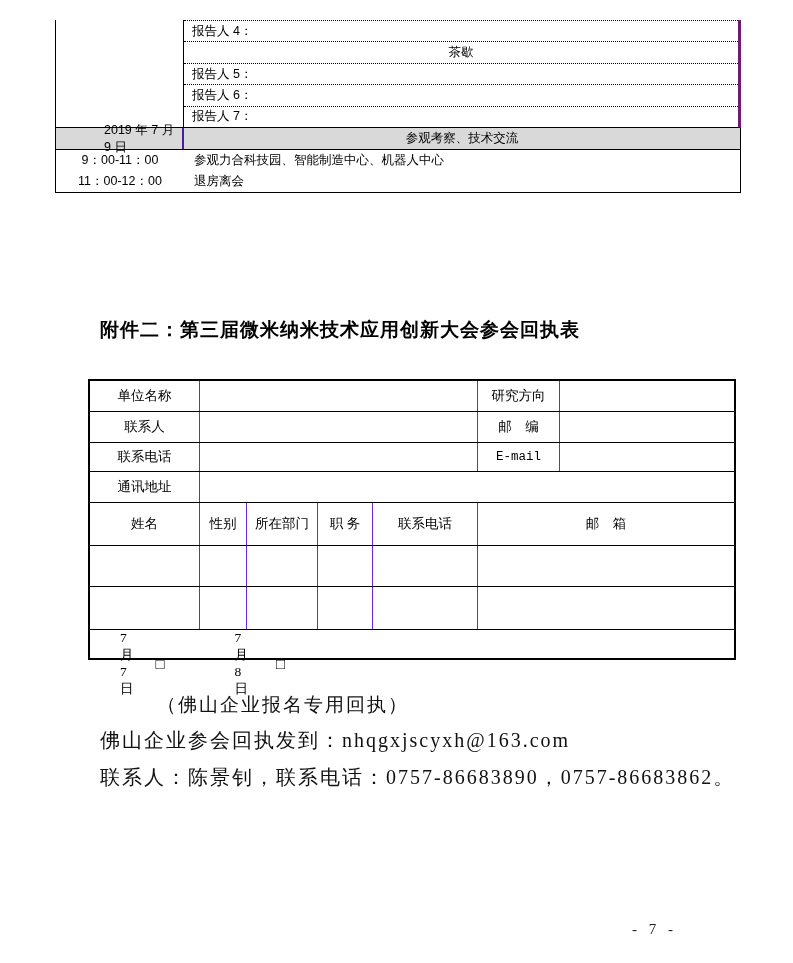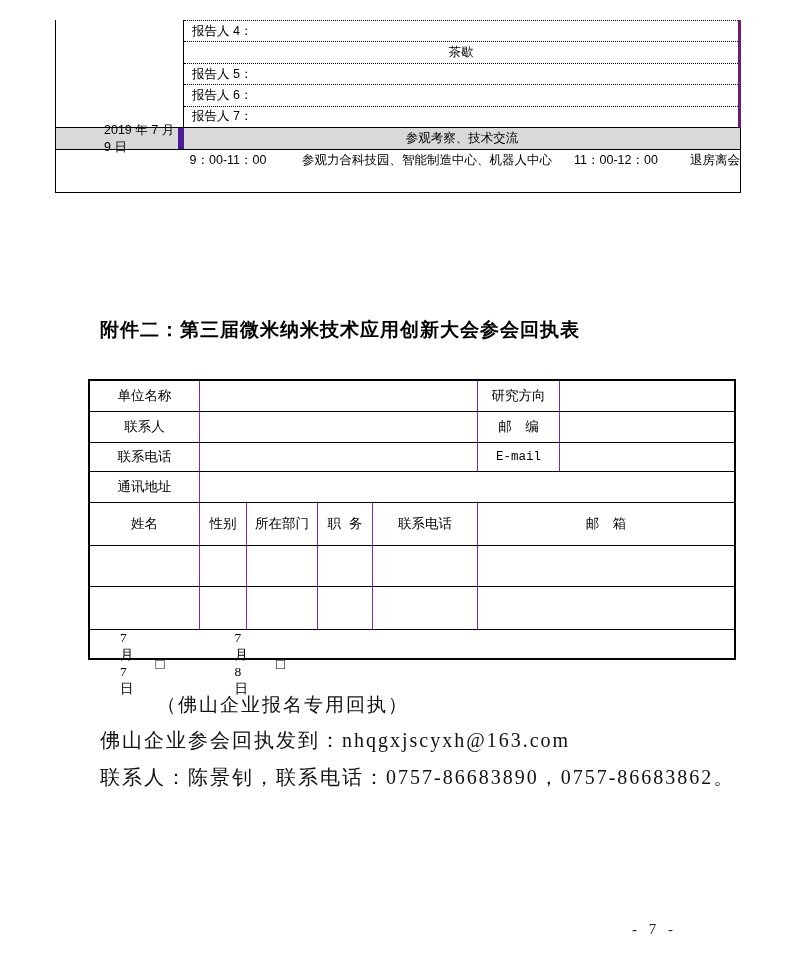--- a/index.html
+++ b/index.html
@@ -48,35 +48,35 @@
   .sched-gray {
     display: flex;
     height: 22px;
     background: #d9d9d9;
     border-left: 1px solid #000;
     border-right: 1px solid #000;
     border-bottom: 1px solid #000;
   }
   .gray-date {
     width: 128px;
-    border-right: 6px solid #4c1d95;
+    border-right: 2px solid #4c1d95;
     display: flex; align-items: center; justify-content: center; padding-left: 48px;
   }
   .gray-activity {
     flex: 1;
     display: flex; align-items: center; justify-content: center;
   }
   .sched-bottom {
     height: 43px;
     border-left: 1px solid #000;
     border-right: 1px solid #000;
     border-bottom: 1px solid #000;
     display: flex;
-    flex-direction: row;
-    justify-content: flex-end;
+    flex-direction: column;
+    justify-content: center;
   }
   .time-row { display: flex; height: 21px; align-items: center; }
   .time-row .time { width: 128px; text-align: center; }
   .time-row .desc { padding-left: 10px; }
 
   
   .attachment-title {
     position: absolute;
     left: 100px; top: 317px;
     font-size: 19px;
@@ -96,21 +96,21 @@
     font-size: 13.5px;
   }
   .f-row { display: grid; border-bottom: 1px solid #000; }
   .f-row:last-child { border-bottom: none; }
   .f-row > .cell { border-right: 1px solid #6d28d9; display: flex; align-items: center; justify-content: center; }
   .f-row > .cell:last-child { border-right: none; }
   .cols4 { grid-template-columns: 110px 278px 82px 1fr; }
   .cols2 { grid-template-columns: 110px 1fr; }
   .cols6 { grid-template-columns: 110px 47px 71px 55px 105px 1fr; }
   .h33 { height: 31px; } .h32 { height: 31px; } .h30 { height: 29px; }
-  .h45 { height: 43px; font-family: Liberation Mono, monospace; } .h42 { height: 41px; } .h44 { height: 43px; } .h28 { height: 28px; }
+  .h45 { height: 43px; } .h42 { height: 41px; } .h44 { height: 43px; } .h28 { height: 28px; }
   .latin { font-family: "Liberation Mono", monospace; font-size: 12.5px; }
   .att-times {
     justify-content: flex-start !important;
     padding-left: 30px;
     letter-spacing: 2px;
   }
   .att-times .chk1 { margin-left: 20px; font-size: 15px; }
   .att-times .opt2 { margin-left: 68px; }
   .att-times .chk2 { margin-left: 26px; font-size: 15px; }
 

